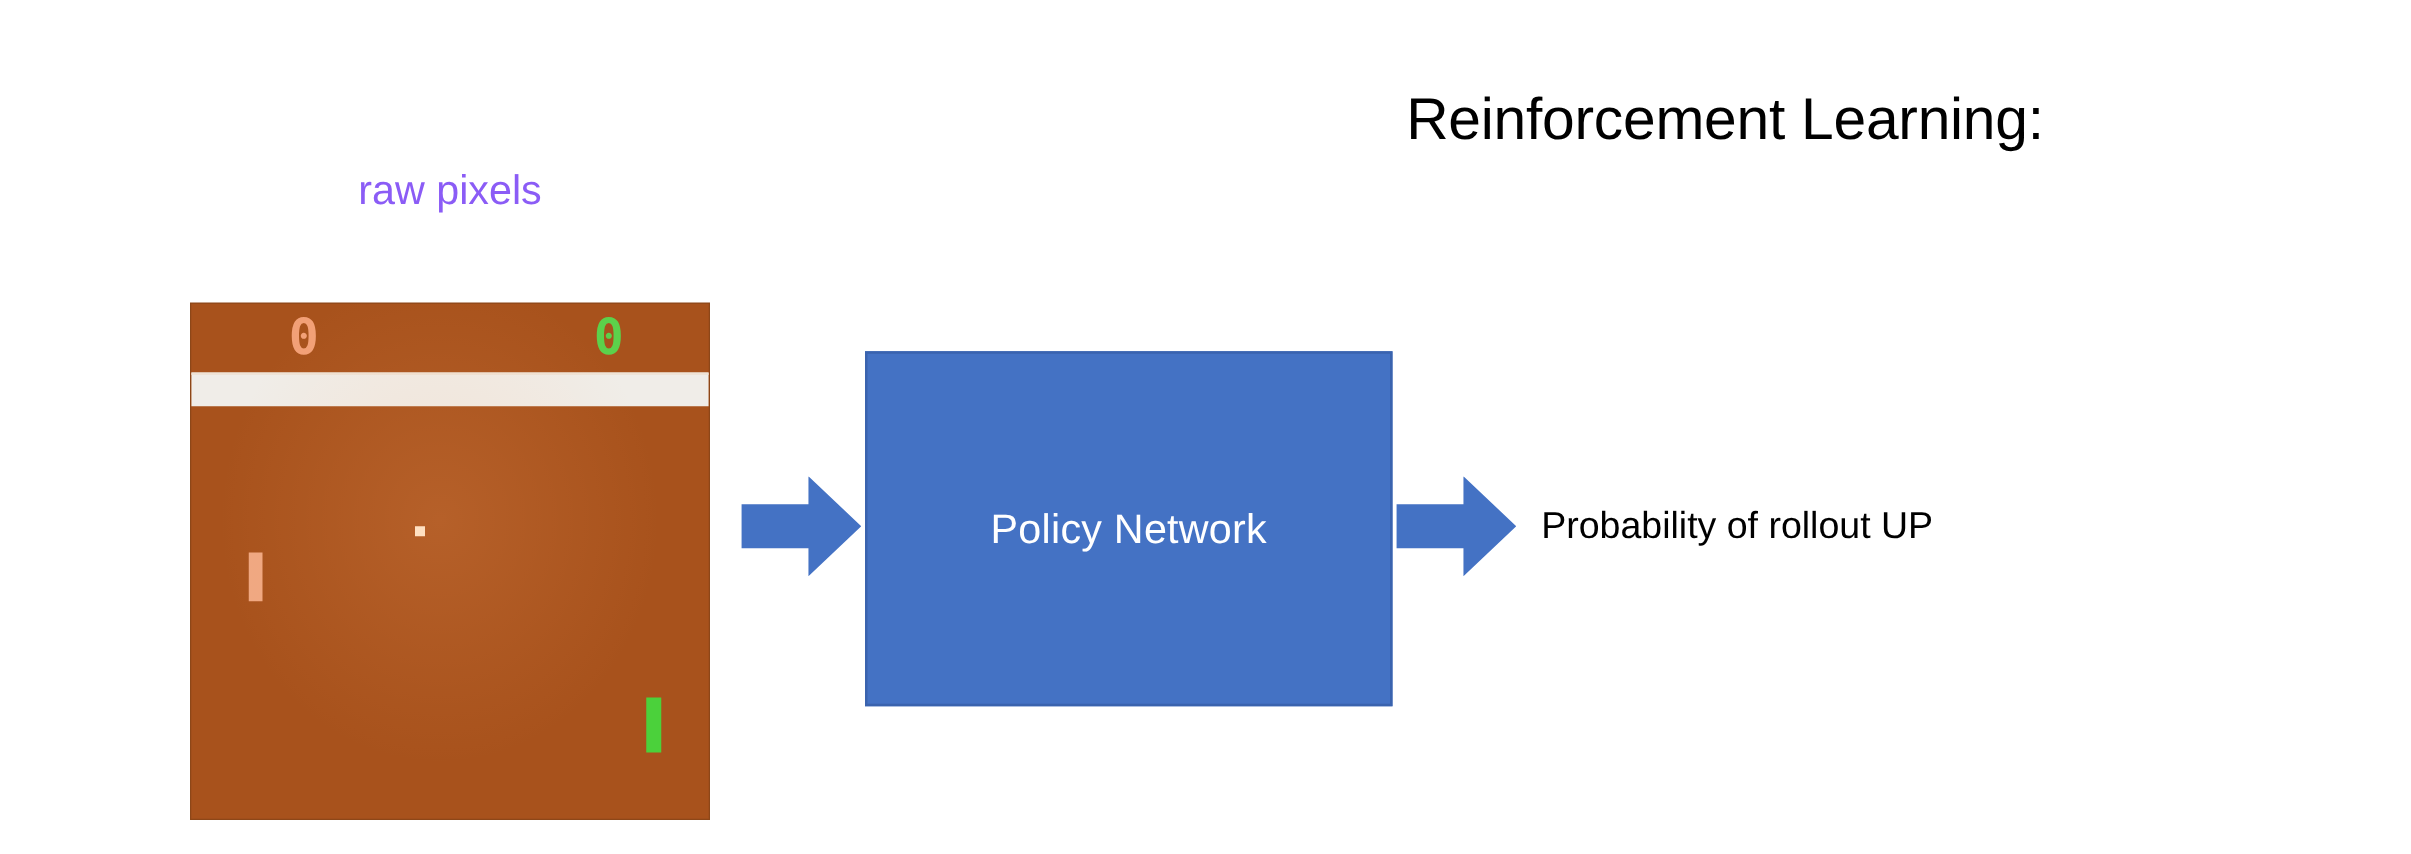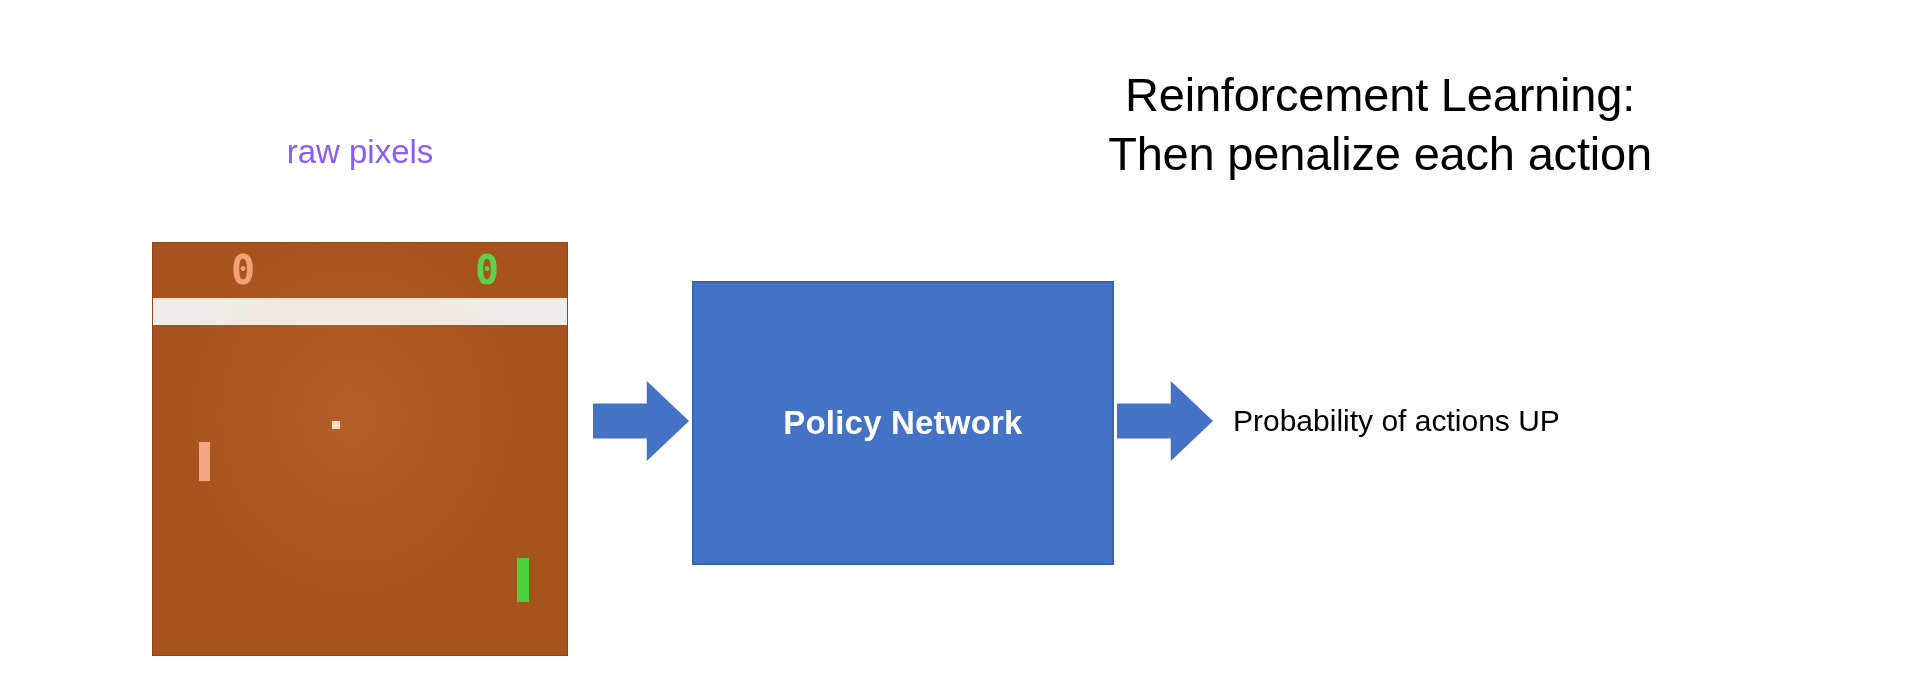--- a/index.html
+++ b/index.html
@@ -117,21 +117,21 @@
     height: 280px;
     background: #4472C4;
     border: 2px solid #3A63AE;
     display: flex;
     align-items: center;
     justify-content: center;
   }
   #policy-network-label {
     color: #ffffff;
     font-size: 33px;
-    font-weight: 700;
+    font-weight: 400;
     letter-spacing: 0.2px;
   }
 
   
   .block-arrow {
     position: absolute;
     background: #4472C4;
     clip-path: polygon(0% 28%, 56% 28%, 56% 0%, 100% 50%, 56% 100%, 56% 72%, 0% 72%);
   }
   #arrow-input {
@@ -155,21 +155,20 @@
     font-size: 30px;
     color: #000000;
     white-space: nowrap;
   }
 </style>
 </head>
 <body>
 
 <div id="headline">
   <span class="hl-line l1">Reinforcement Learning:</span>
-  <span class="hl-line l3">Then penalize each action</span>
 </div>
 
 <div id="raw-pixels-caption">raw pixels</div>
 
 <div id="game-screen">
   <div class="score" id="score-left">0</div>
   <div class="score" id="score-right">0</div>
   <div id="divider-bar"></div>
   <div id="paddle-left"></div>
   <div id="paddle-right"></div>
@@ -177,13 +176,13 @@
 </div>
 
 <div class="block-arrow" id="arrow-input"></div>
 
 <div id="policy-network-box">
   <span id="policy-network-label">Policy Network</span>
 </div>
 
 <div class="block-arrow" id="arrow-output"></div>
 
-<div id="output-label">Probability of actions UP</div>
+<div id="output-label">Probability of rollout UP</div>
 
 </body></html>

